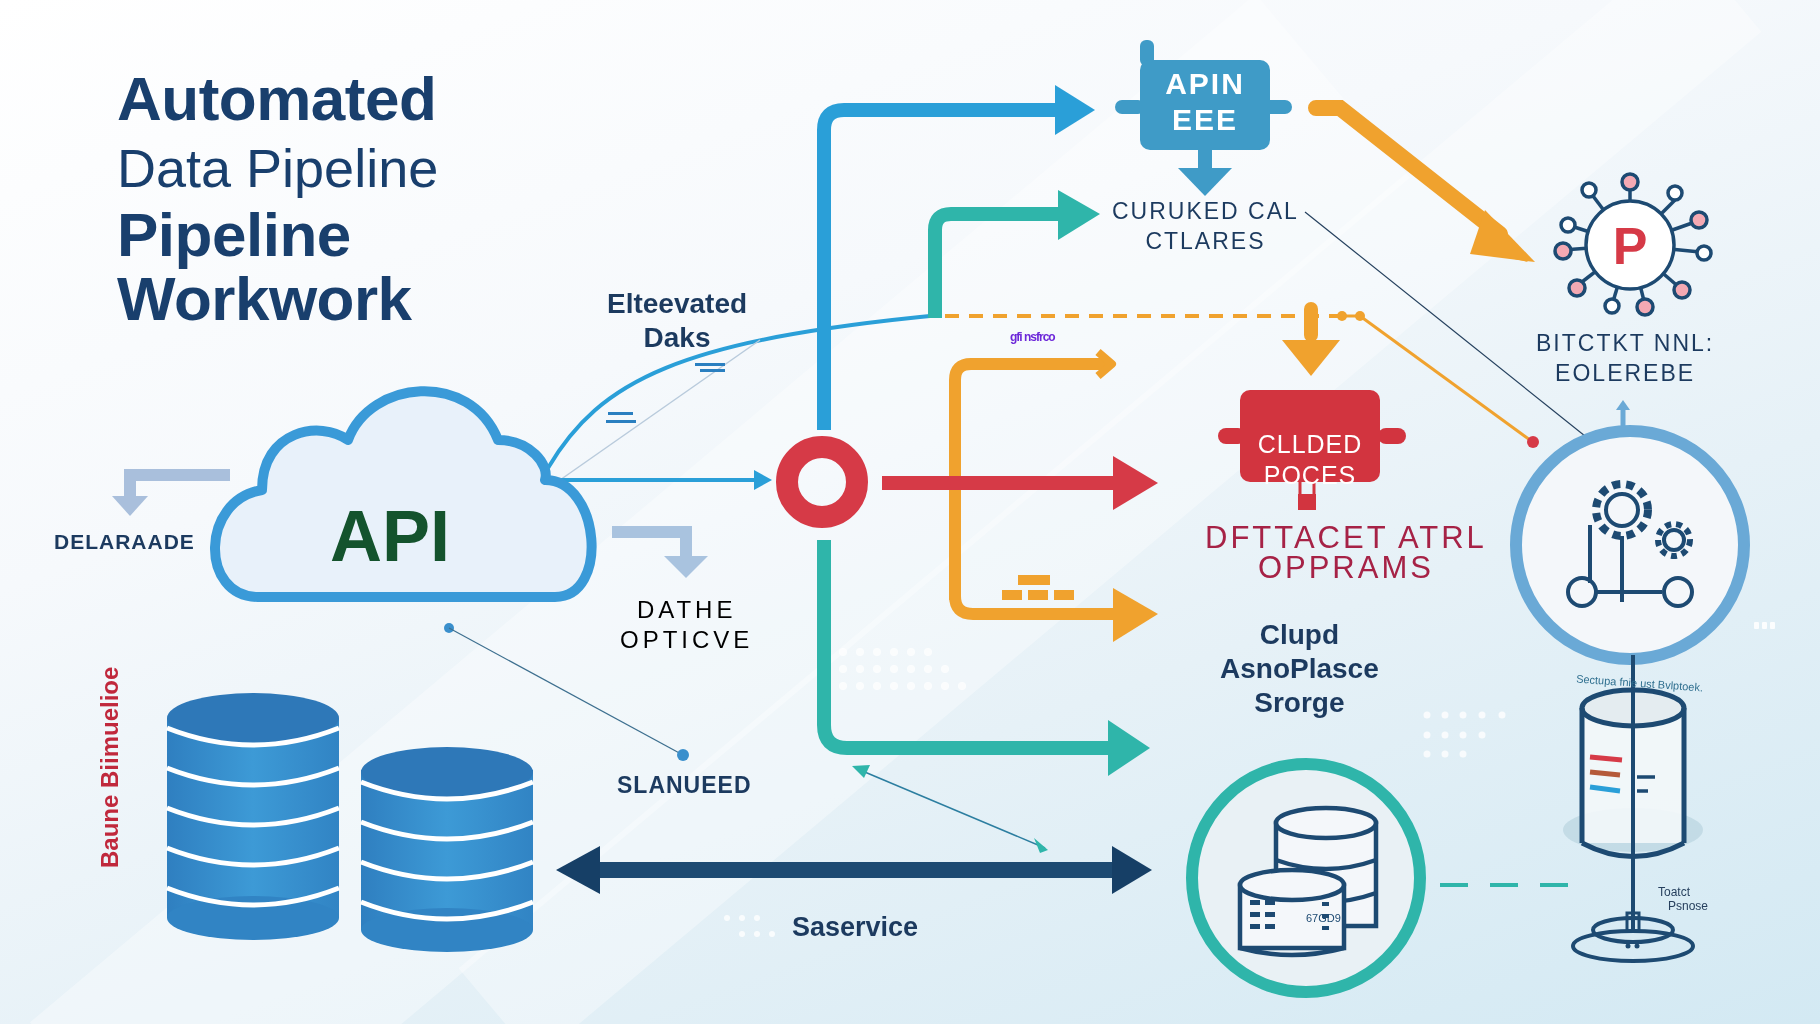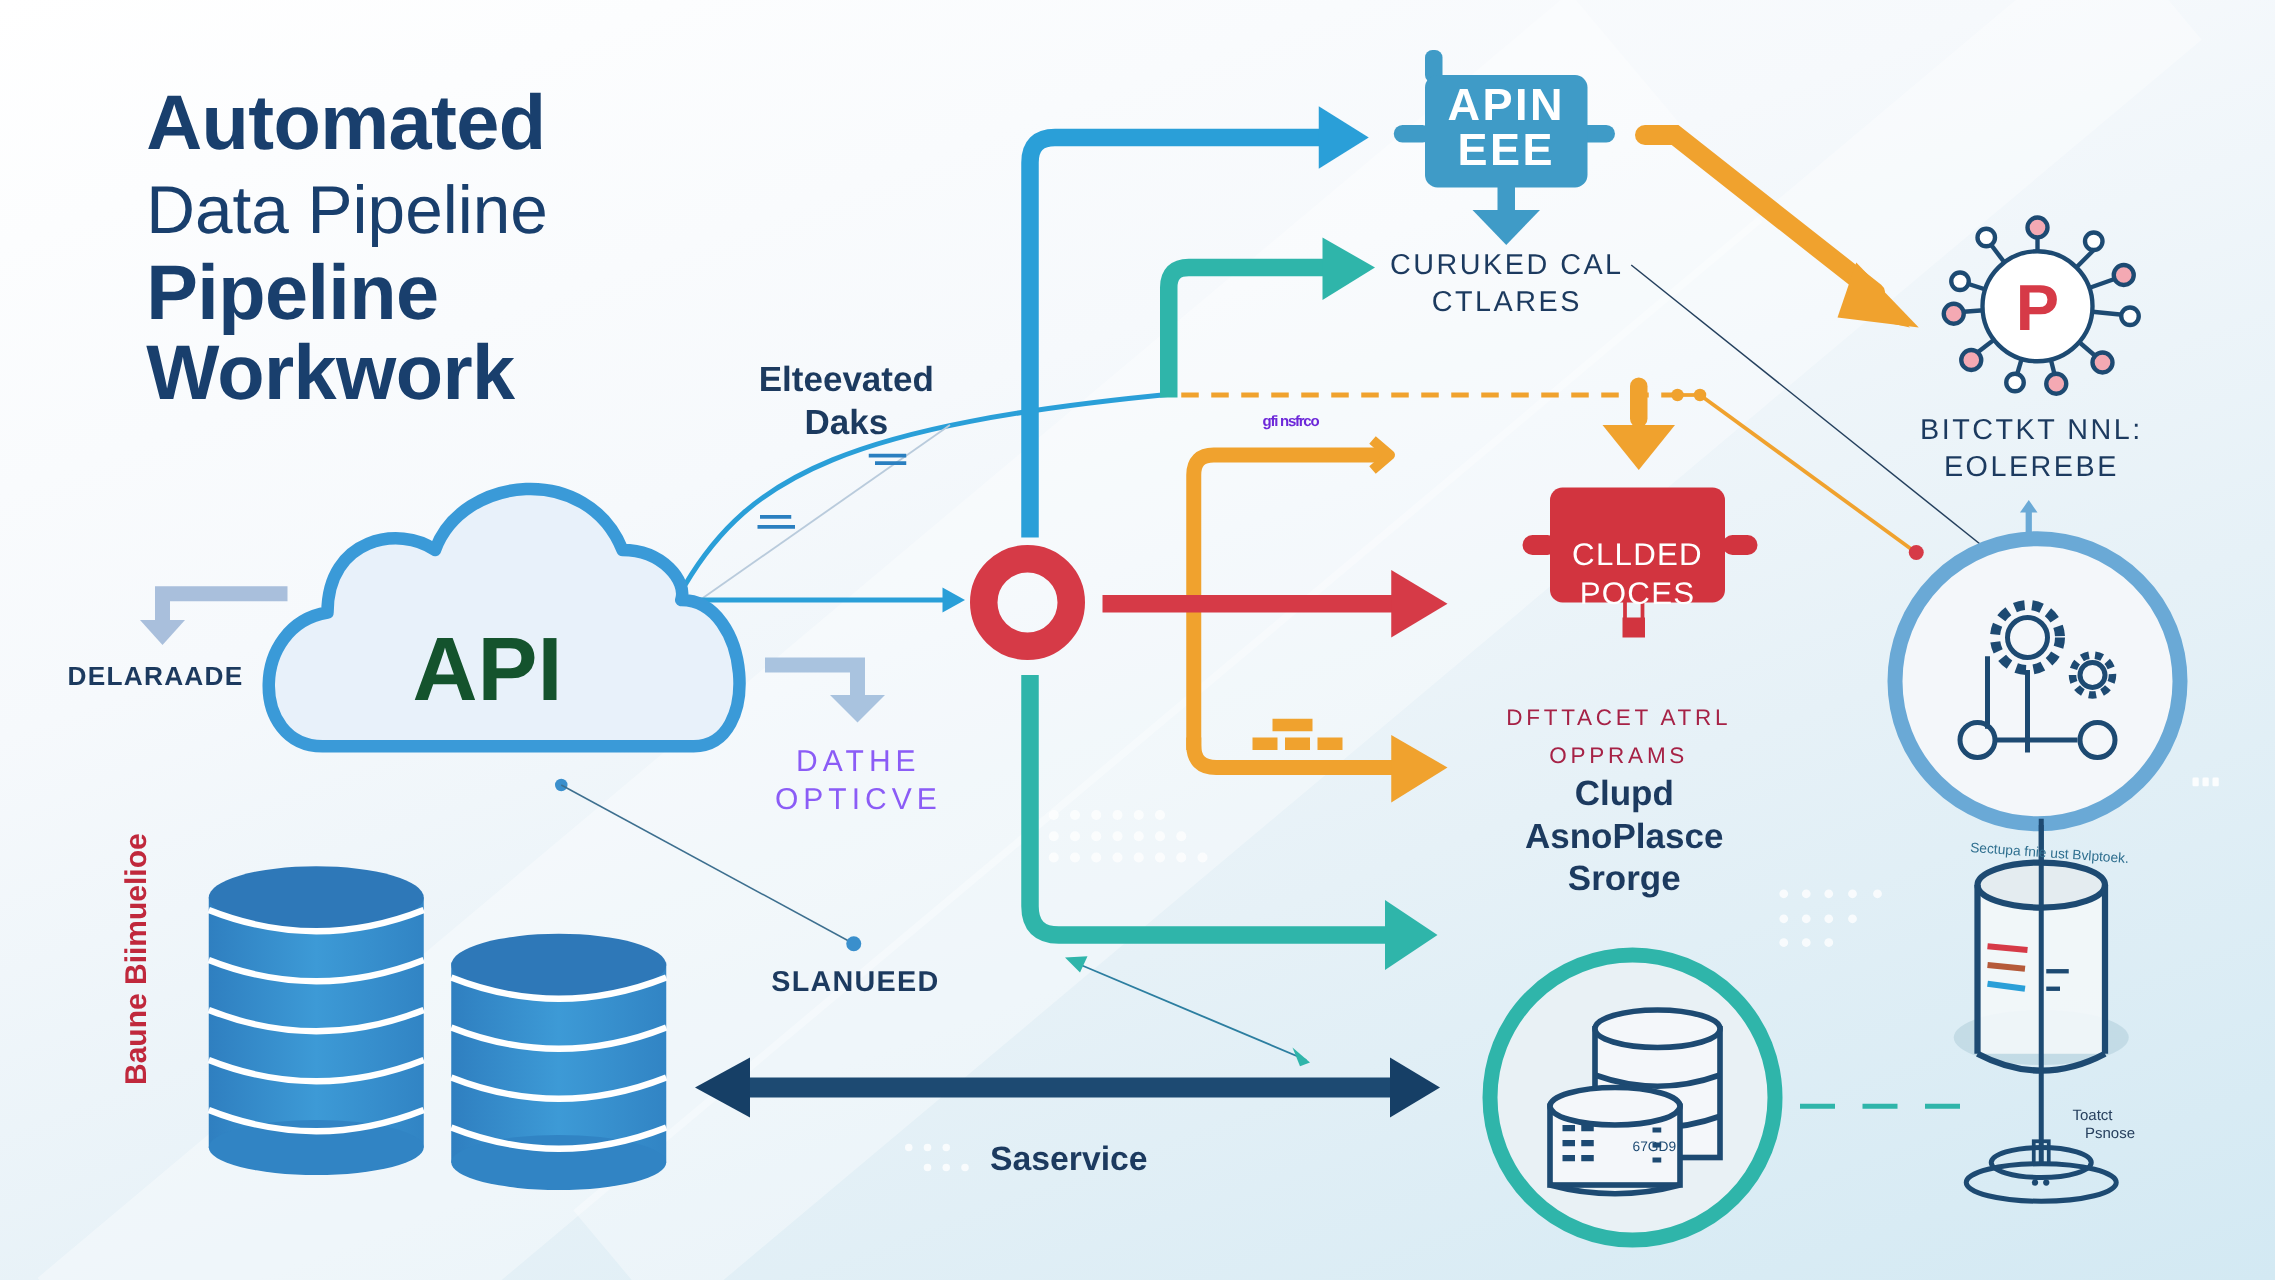--- a/index.html
+++ b/index.html
@@ -7,24 +7,24 @@
       width: 1820px; height: 1024px; overflow: hidden; position: relative;
       font-family: "Liberation Sans", "DejaVu Sans", sans-serif;
       background: linear-gradient(160deg, #ffffff 0%, #f6f9fc 35%, #e6f1f7 65%, #d3e9f3 100%);
     }
     .stripe { position: absolute; pointer-events: none; }
     svg.canvas { position: absolute; left: 0; top: 0; }
     .txt { position: absolute; color: #163a66; white-space: nowrap; }
     .title-bold { font-weight: 700; font-size: 62px; letter-spacing: -0.5px; line-height: 66px; color: #193f6d; }
     .title-light { font-weight: 400; font-size: 54px; line-height: 60px; color: #193f6d; }
     .lbl { font-weight: 700; font-size: 26px; letter-spacing: 1px; line-height: 30px; color: #1c3a5f; text-align: center; }
-    .lbl-red { color: #8b5cf6; }
+    .lbl-red { color: #000000; }
     .lbl-case { letter-spacing: 0; }
     .api-text { font-weight: 700; font-size: 72px; color: #14532d; }
-    .box-text { font-weight: 700; font-size: 36px; letter-spacing: 2px; line-height: 36px; color: #ffffff; text-align: center; }
+    .box-text { font-weight: 700; font-size: 30px; letter-spacing: 2px; line-height: 36px; color: #ffffff; text-align: center; }
     .small { font-size: 11px; color: #2f6f8f; }
     .tiny { font-size: 12px; color: #27405e; line-height: 14px; }
     .vert { transform-origin: left top; transform: rotate(-90deg); font-weight: 700; font-size: 24px; color: #c0283c; }
   </style>
 </head>
 <body>
 
 <div class="stripe" style="left:600px; top:-200px; width:240px; height:1600px; background:rgba(255,255,255,0.35); transform:rotate(50deg);"></div>
 <div class="stripe" style="left:1050px; top:-300px; width:120px; height:1600px; background:rgba(255,255,255,0.35); transform:rotate(50deg);"></div>
 
@@ -312,21 +312,21 @@
 <div class="txt lbl" style="left:1112px; top:196px; font-size:23px; font-weight:400; letter-spacing:2px;">
   <div>CURUKED CAL</div>
   <div>CTLARES</div>
 </div>
 
 <div class="txt lbl" style="left:1536px; top:328px; font-size:23px; font-weight:400; letter-spacing:2px;">
   <div>BITCTKT NNL:</div>
   <div>EOLEREBE</div>
 </div>
 
-<div class="txt lbl lbl-red" style="left:1205px; top:523px; font-size:18px; font-weight:400; letter-spacing:3px; color:#a62246;margin-top:36px;">
+<div class="txt lbl lbl-red" style="left:1205px; top:523px; font-size:31px; font-weight:400; letter-spacing:3px; color:#a62246;">
   <div>DFTTACET ATRL</div>
   <div>OPPRAMS</div>
 </div>
 
 <div class="txt lbl lbl-case" style="left:1220px; top:618px; font-size:28px; line-height:34px;">
   <div>Clupd</div>
   <div>AsnoPlasce</div>
   <div>Srorge</div>
 </div>
 

